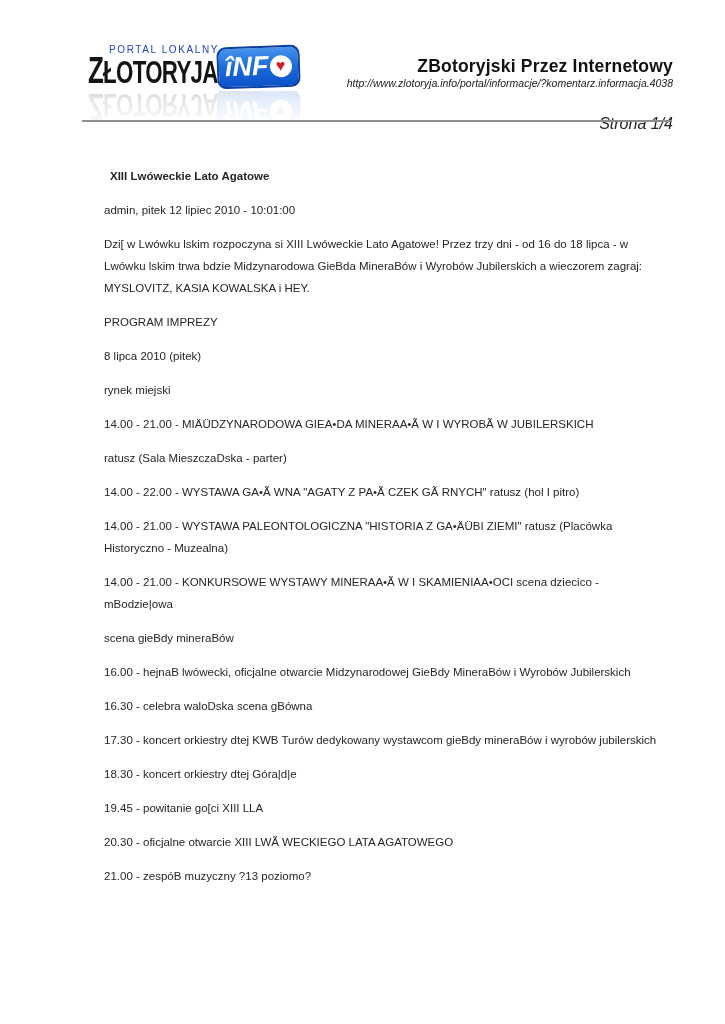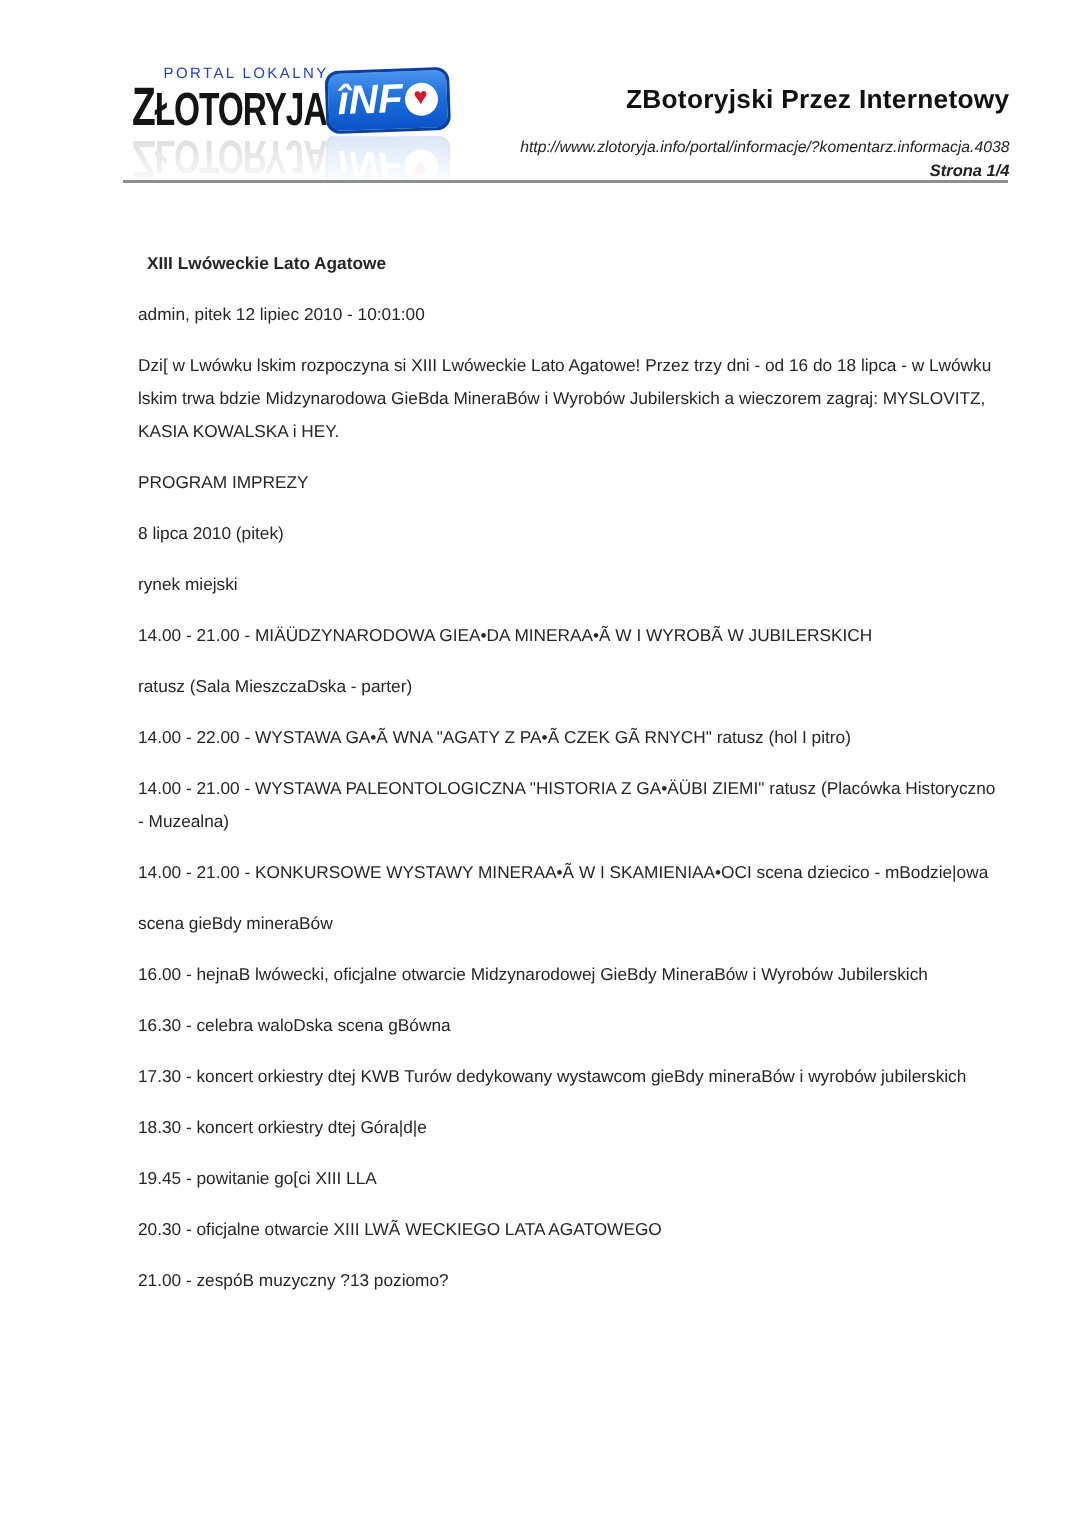--- a/index.html
+++ b/index.html
@@ -48,29 +48,29 @@
   }
   .logo-reflection .logo-art { transform:scaleY(-1); top:-5px; }
   .logo-reflection-fade {
     position:absolute; left:0; top:47px; width:240px; height:43px;
     background:linear-gradient(180deg, rgba(255,255,255,0.55) 0%, #ffffff 82%);
   }
 
   
   .header-right { position:absolute; right:52px; top:56px; text-align:right; }
   .site-title { font-size:17.5px; font-weight:bold; letter-spacing:0.2px; color:#111; }
-  .source-url { font-size:10.5px; font-style:italic; margin-top:15px; color:#222; }
-  .page-indicator { font-size:11px; font-style:italic; margin-top:4px; color:#222;font-weight:bold; }
+  .source-url { font-size:10.5px; font-style:italic; margin-top:0; color:#222; }
+  .page-indicator { font-size:16px; font-style:italic; margin-top:26px; color:#222; }
 
   
   .rule { position:absolute; left:82px; right:53px; top:120px; border-top:2px solid #8e8e8e; }
 
   
   .content { position:absolute; left:88px; top:153px; width:586px; font-size:11.5px; line-height:22px; color:#262626; }
-  .content p { margin:12px 4px; }
+  .content p { margin:12px 16px; }
   .article-title { font-weight:bold; padding-left:6px; }
 </style>
 </head>
 <body>
 
 <div class="logo">
   <div class="logo-art">
     <div class="logo-tagline">PORTAL LOKALNY</div>
     <div class="logo-wordmark">ZŁOTORYJA</div>
     <div class="logo-badge">

